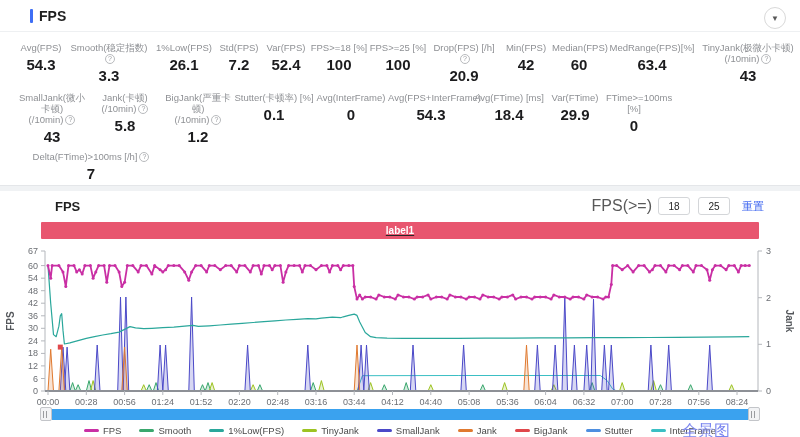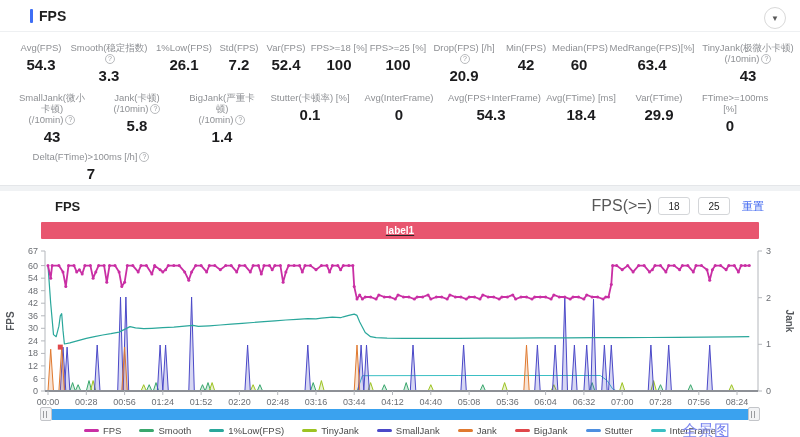--- a/index.html
+++ b/index.html
@@ -13,21 +13,21 @@
   .card-title-row { display:flex; align-items:center; height:32px; padding-left:30px;
     border-bottom:1px solid #eef0f2; position:relative; }
   .title-bar { width:3px; height:14px; background:#3e6ef5; margin-right:6px; border-radius:1px; }
   .card-title { font-size:14px; font-weight:bold; color:#1f1f1f; }
   .collapse-btn { position:absolute; right:14px; top:7px; width:22px; height:22px;
     border:1px solid #d9d9d9; border-radius:50%; background:#fff; display:flex;
     align-items:center; justify-content:center; font-size:8px; color:#595959; cursor:pointer; }
 
   .stats-row { display:grid; padding-left:16px; }
   .stats-row.r0 { grid-template-columns:50px 86px 64px 46px 48px 58px 60px 72px 52px 54px 92px 100px; margin-top:10px; }
-  .stats-row.r1 { grid-template-columns:72px 74px 72px 80px 74px 86px 70px 62px 56px 92px; margin-top:8px;gap:12px; }
+  .stats-row.r1 { grid-template-columns:72px 74px 72px 80px 74px 86px 70px 62px 56px 92px; margin-top:8px; }
   .stats-row.r2 { grid-template-columns:150px; margin-top:6px; }
   .stat-cell { text-align:center; }
   .stat-label { font-size:9.5px; color:#8e9094; line-height:11px; white-space:pre-line; min-height:11px; }
   .stat-value { font-size:15px; font-weight:bold; color:#1c1c1e; margin-top:3px; }
   .info { display:inline-flex; align-items:center; justify-content:center; width:10px; height:10px;
     border:1px solid #b8babd; border-radius:50%; color:#9a9ca0; font-size:7px; margin-left:2px;
     vertical-align:1px; cursor:pointer; }
 
   
   .gap-band { position:absolute; left:0; top:186px; width:800px; height:5px; background:#f0f2f4; }
@@ -146,21 +146,21 @@
           <div class="stat-value">43</div>
         </div>
         <div class="stat-cell">
           <div class="stat-label">Jank(卡顿)
 (/10min)<span class="info">?</span></div>
           <div class="stat-value">5.8</div>
         </div>
         <div class="stat-cell">
           <div class="stat-label">BigJank(严重卡顿)
 (/10min)<span class="info">?</span></div>
-          <div class="stat-value">1.4</div>
+          <div class="stat-value">1.2</div>
         </div>
         <div class="stat-cell">
           <div class="stat-label">Stutter(卡顿率) [%]</div>
           <div class="stat-value">0.1</div>
         </div>
         <div class="stat-cell">
           <div class="stat-label">Avg(InterFrame)</div>
           <div class="stat-value">0</div>
         </div>
         <div class="stat-cell">

